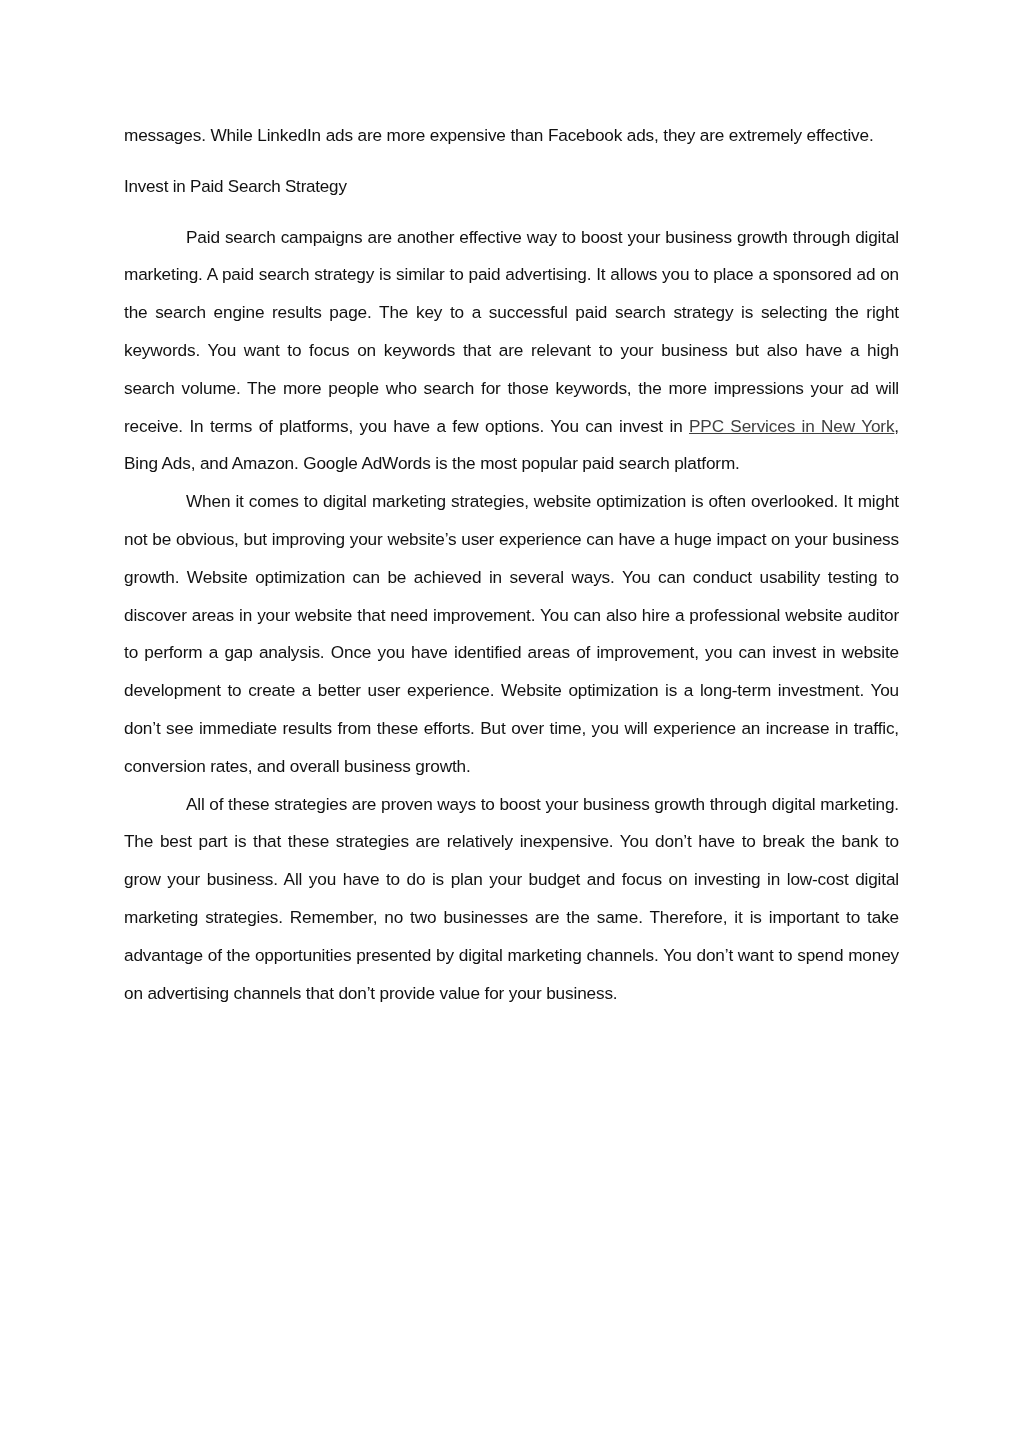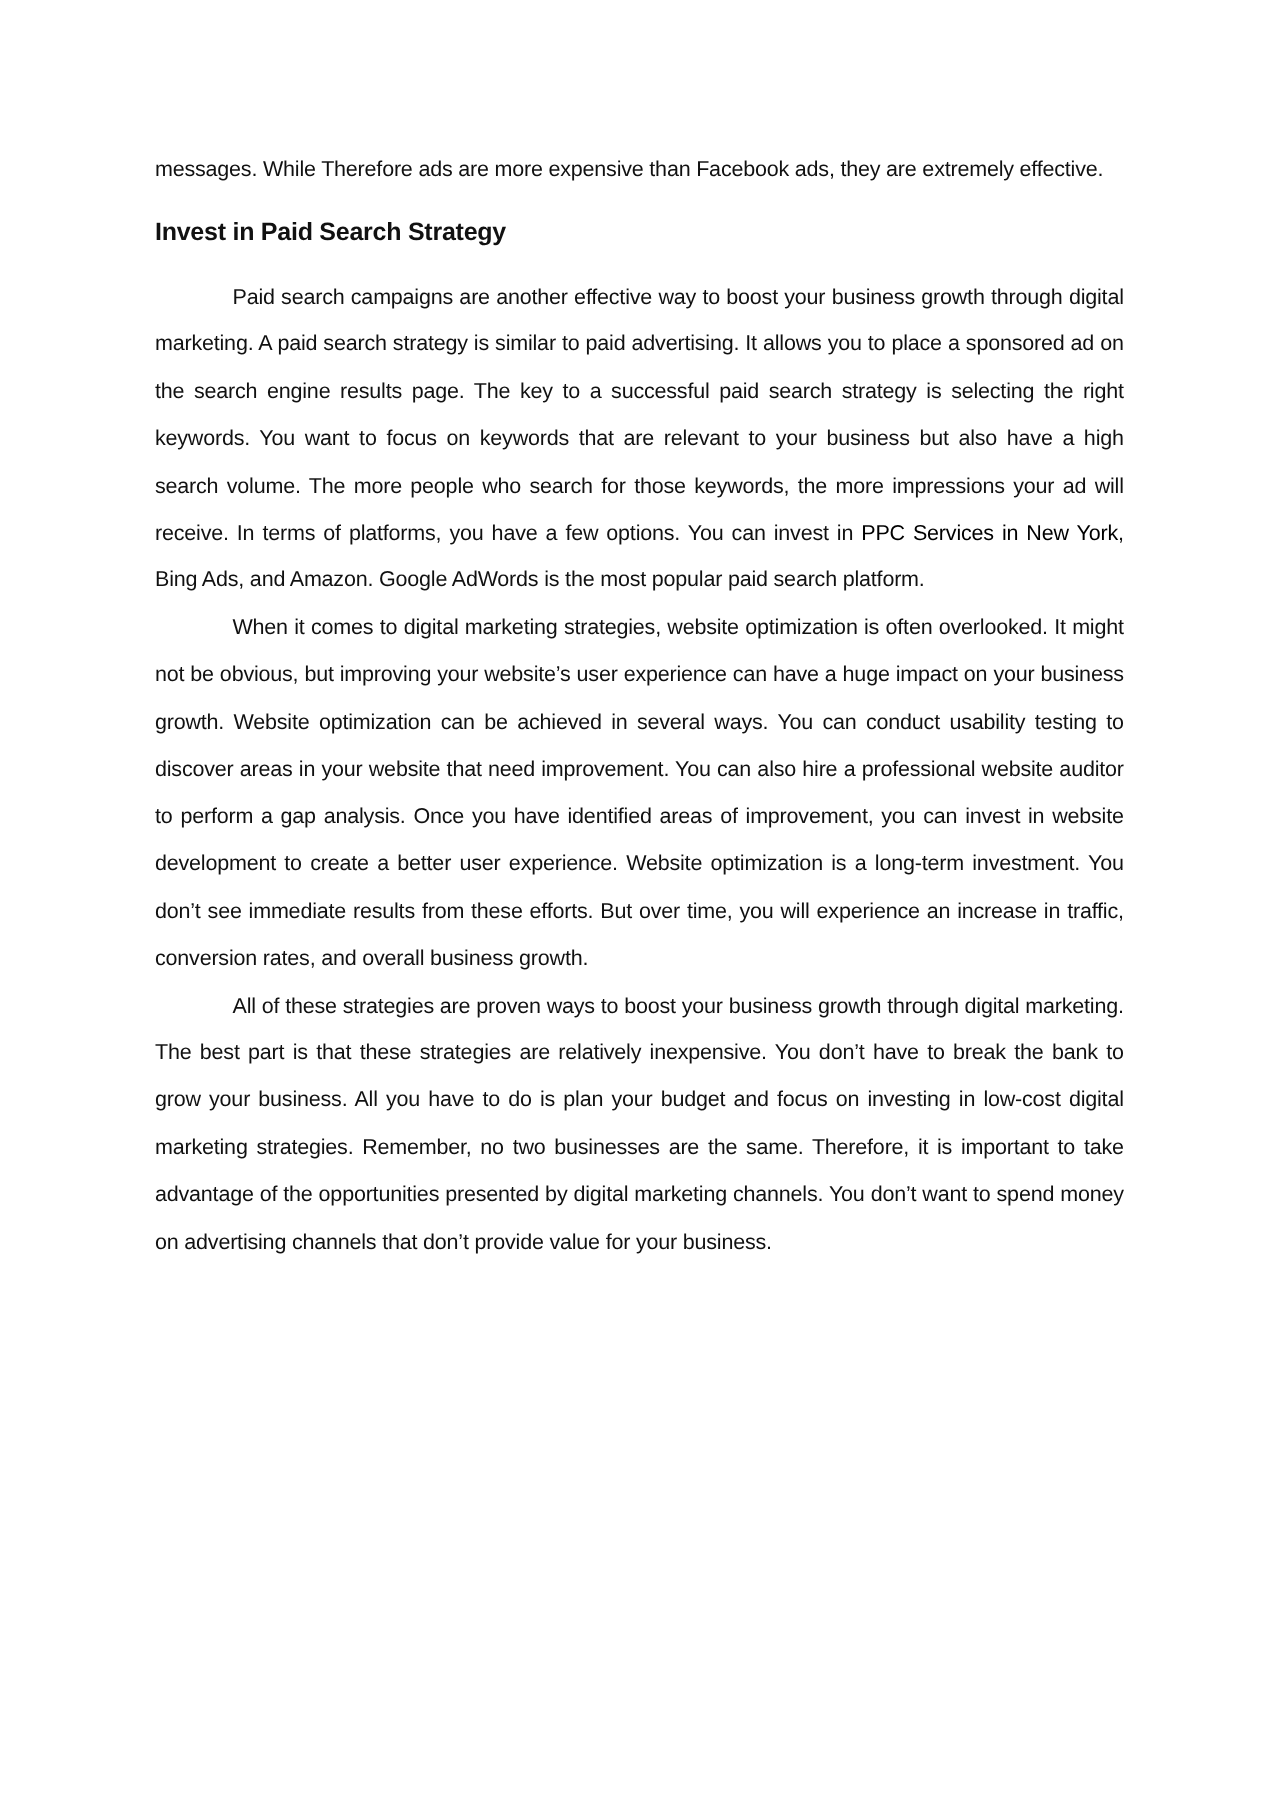--- a/index.html
+++ b/index.html
@@ -26,37 +26,38 @@
       line-height: 37.8px;
       text-align: justify;
       margin: 0;
       letter-spacing: -0.15px;
       word-spacing: 0px;
     }
     .para.indent {
       text-indent: 62px;
     }
     .heading {
-      font-size: 20px;
-      font-weight: bold;
+      font-size: 17px;
+      font-weight: normal;
       line-height: 37.8px;
       margin: 13px 0 13px 0;
       letter-spacing: -0.2px;
     }
     .link {
-      color: #000000;
+      color: #404040;
+      text-decoration: underline;
       cursor: pointer;
     }
   </style>
 </head>
 <body>
 
 <div class="page">
 
-  <p class="para">messages. While Therefore ads are more expensive than Facebook ads, they are extremely effective.</p>
+  <p class="para">messages. While LinkedIn ads are more expensive than Facebook ads, they are extremely effective.</p>
 
   <h2 class="heading">Invest in Paid Search Strategy</h2>
 
   <p class="para indent"><span>Paid search campaigns are another effective way to boost your business growth through digital marketing. A paid search strategy is similar to paid advertising. It allows you to place a sponsored ad on the search engine results page. The key to a successful paid search strategy is selecting the right keywords. You want to focus on keywords that are relevant to your business but also have a high search volume. The more people who search for those keywords, the more impressions your ad will receive. In terms of platforms, you have a few options. You can invest in </span><a class="link">PPC Services in New York</a><span>, Bing Ads, and Amazon. Google AdWords is the most popular paid search platform.</span></p>
 
 
   <p class="para indent">When it comes to digital marketing strategies, website optimization is often overlooked. It might not be obvious, but improving your website’s user experience can have a huge impact on your business growth. Website optimization can be achieved in several ways. You can conduct usability testing to discover areas in your website that need improvement. You can also hire a professional website auditor to perform a gap analysis. Once you have identified areas of improvement, you can invest in website development to create a better user experience. Website optimization is a long-term investment. You don’t see immediate results from these efforts. But over time, you will experience an increase in traffic, conversion rates, and overall business growth.</p>
 
 
   <p class="para indent">All of these strategies are proven ways to boost your business growth through digital marketing. The best part is that these strategies are relatively inexpensive. You don’t have to break the bank to grow your business. All you have to do is plan your budget and focus on investing in low-cost digital marketing strategies. Remember, no two businesses are the same. Therefore, it is important to take advantage of the opportunities presented by digital marketing channels. You don’t want to spend money on advertising channels that don’t provide value for your business.</p>

